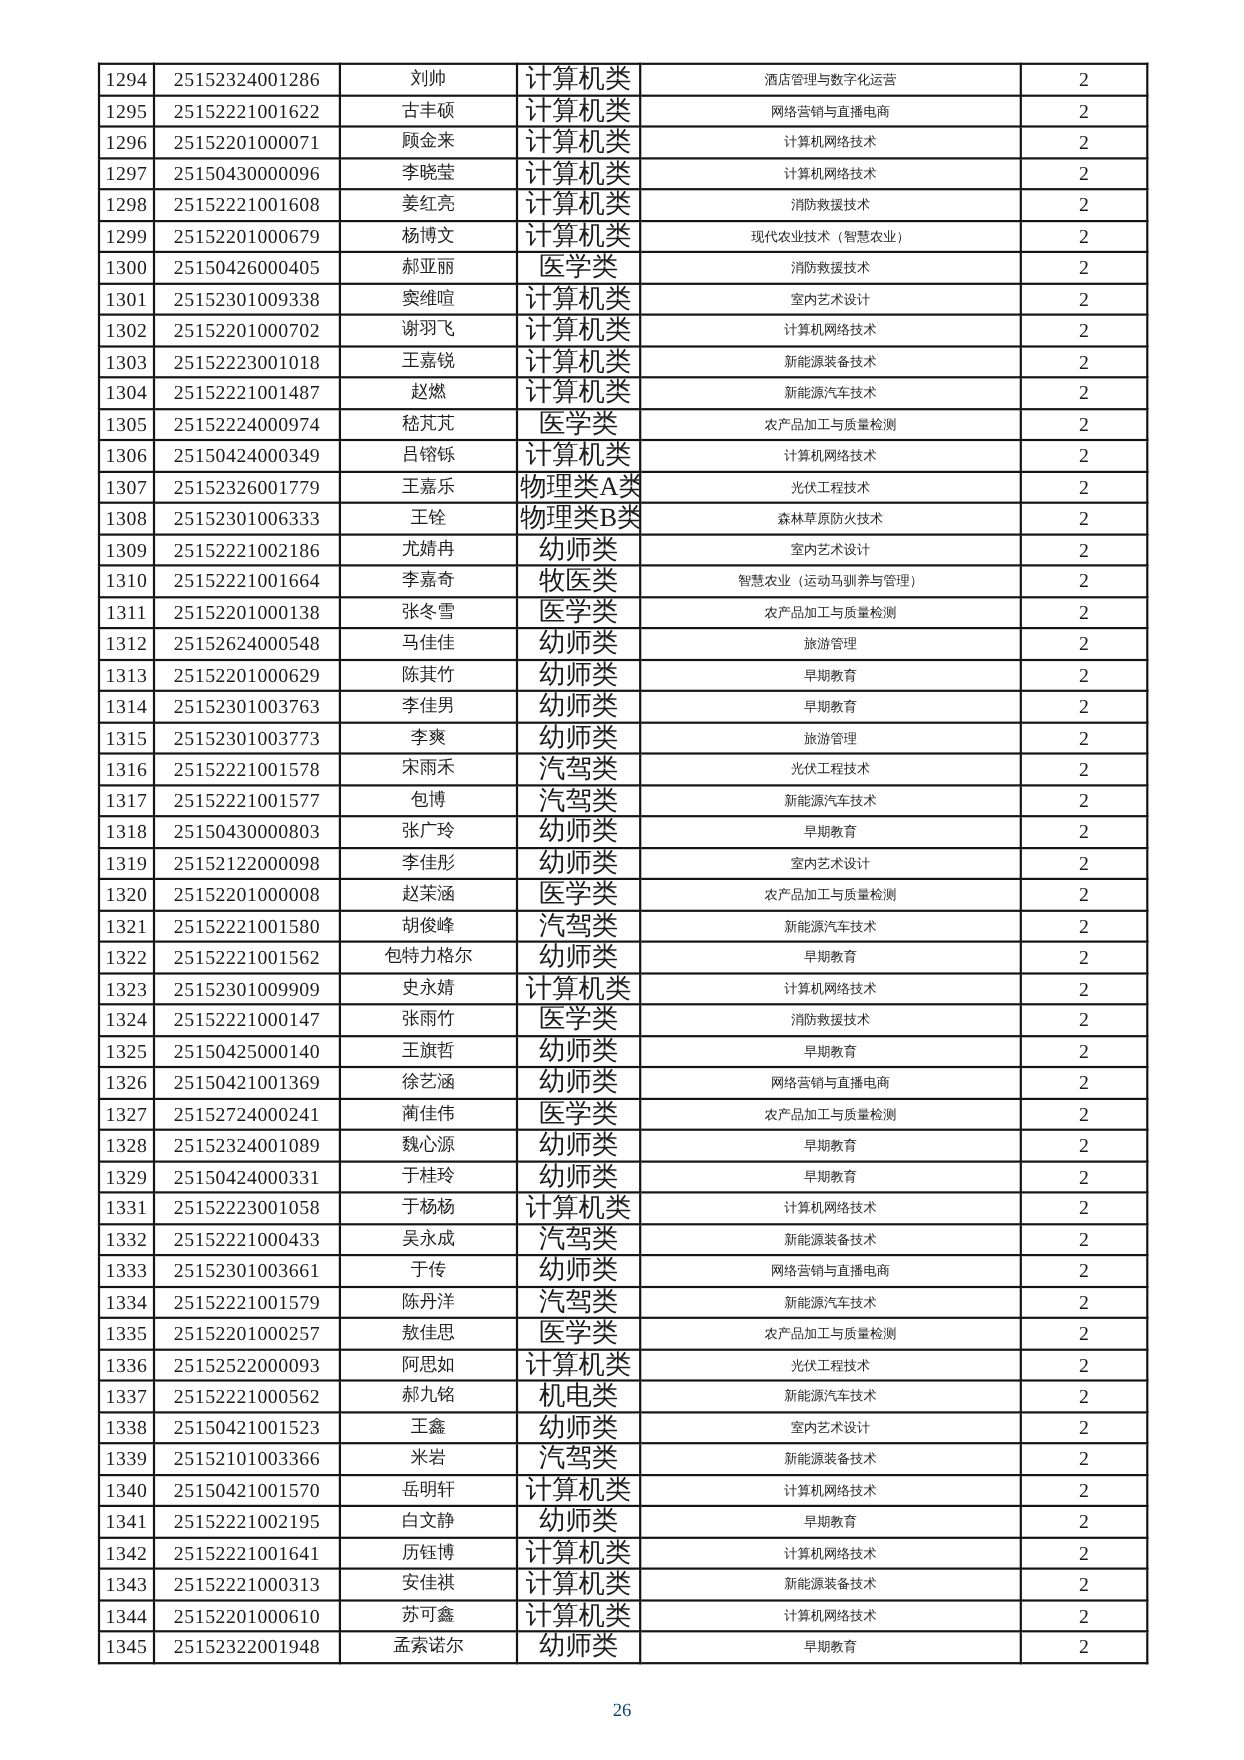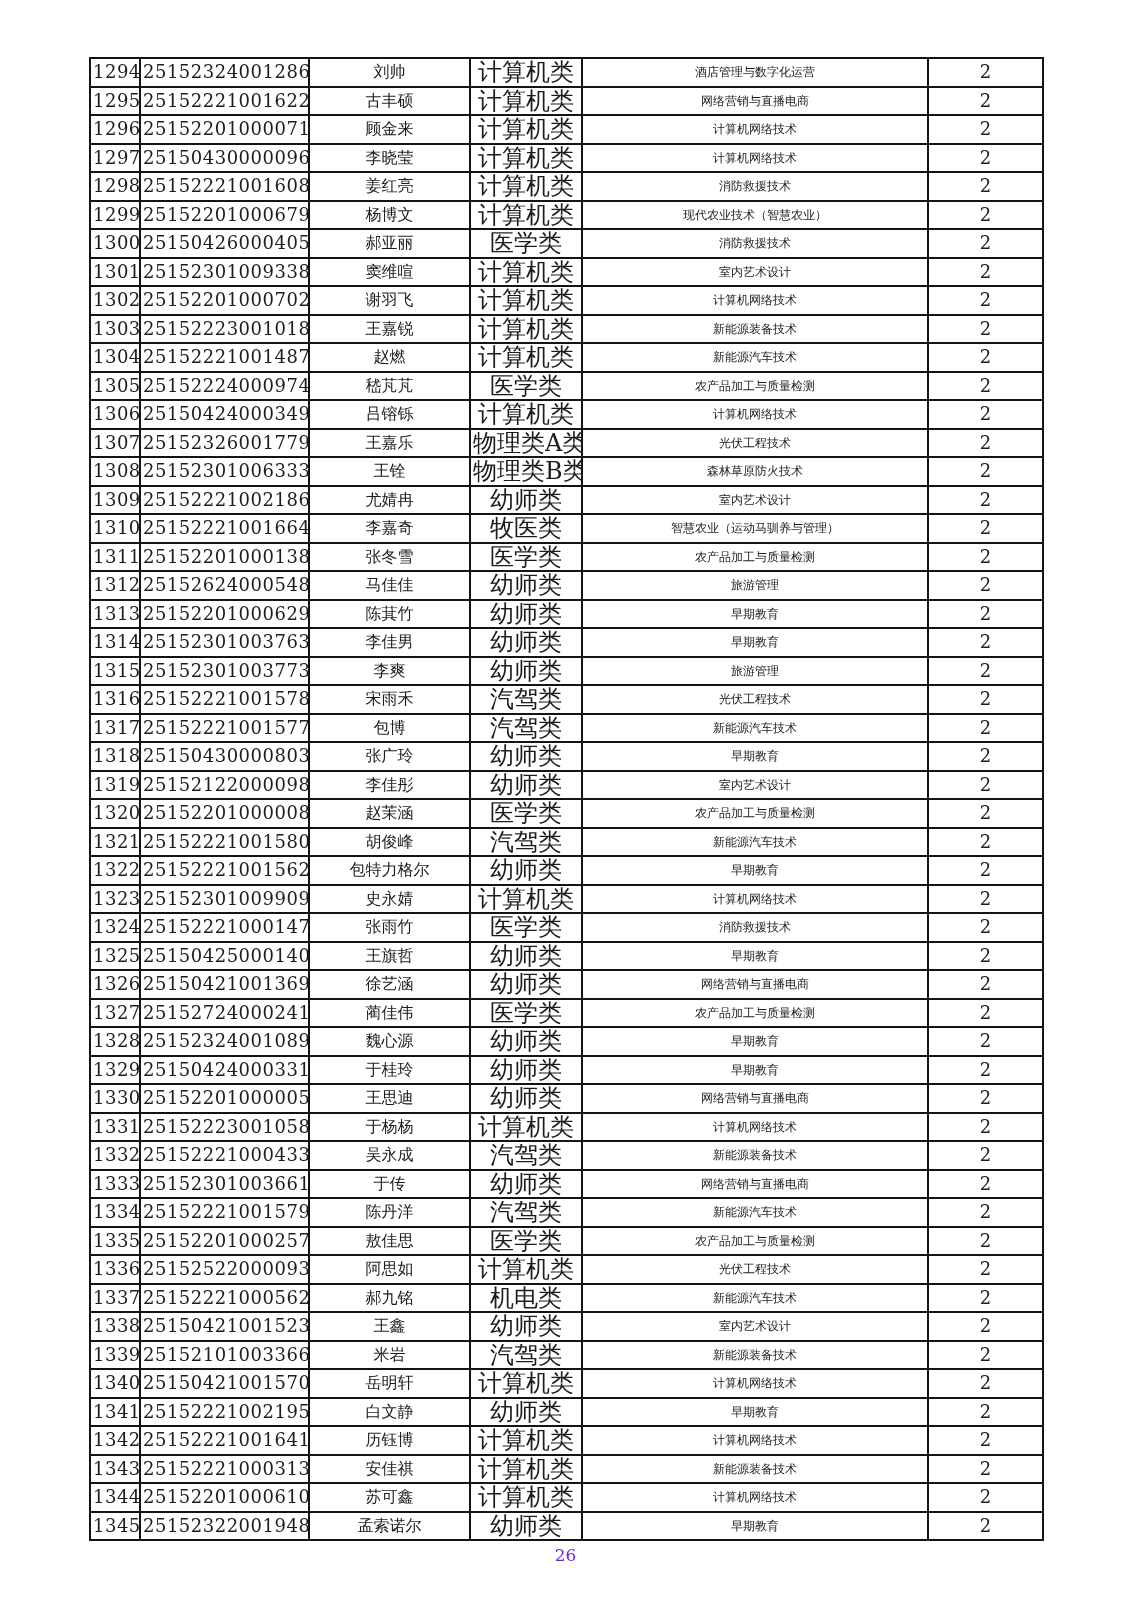--- a/index.html
+++ b/index.html
@@ -13,20 +13,21 @@
     position: relative;
     font-family: "DejaVu Serif", "Liberation Serif", serif;
     color: #1a1a1a;
   }
   .sheet {
     position: absolute;
     left: 0; top: 0;
     width: 1131px;
     height: 1600px;
     background: #ffffff;
+    font-family: Liberation Serif, serif;
   }
   table.roster {
     position: absolute;
     left: 89px;
     top: 57px;
     width: 953px;
     border-collapse: collapse;
     table-layout: fixed;
   }
   table.roster td {
@@ -47,21 +48,21 @@
   table.roster td.c-cat { font-size: 24px; }
   table.roster td.c-major { font-size: 12px; }
   table.roster td.c-count { font-size: 18px; }
   .page-footer {
     position: absolute;
     left: 0;
     top: 1545px;
     width: 1131px;
     text-align: center;
     font-size: 17px;
-    color: #6d28d9;
+    color: #0c4a6e;
   }
 </style>
 </head>
 <body>
 
 <div class="sheet">
 
   <table class="roster">
     <colgroup>
       <col style="width:50px">
@@ -354,28 +355,20 @@
         </tr>
         <tr>
           <td class="c-serial">1329</td>
           <td class="c-id">25150424000331</td>
           <td class="c-name">于桂玲</td>
           <td class="c-cat">幼师类</td>
           <td class="c-major">早期教育</td>
           <td class="c-count">2</td>
         </tr>
         <tr>
-          <td class="c-serial">1330</td>
-          <td class="c-id">25152201000005</td>
-          <td class="c-name">王思迪</td>
-          <td class="c-cat">幼师类</td>
-          <td class="c-major">网络营销与直播电商</td>
-          <td class="c-count">2</td>
-        </tr>
-        <tr>
           <td class="c-serial">1331</td>
           <td class="c-id">25152223001058</td>
           <td class="c-name">于杨杨</td>
           <td class="c-cat">计算机类</td>
           <td class="c-major">计算机网络技术</td>
           <td class="c-count">2</td>
         </tr>
         <tr>
           <td class="c-serial">1332</td>
           <td class="c-id">25152221000433</td>

